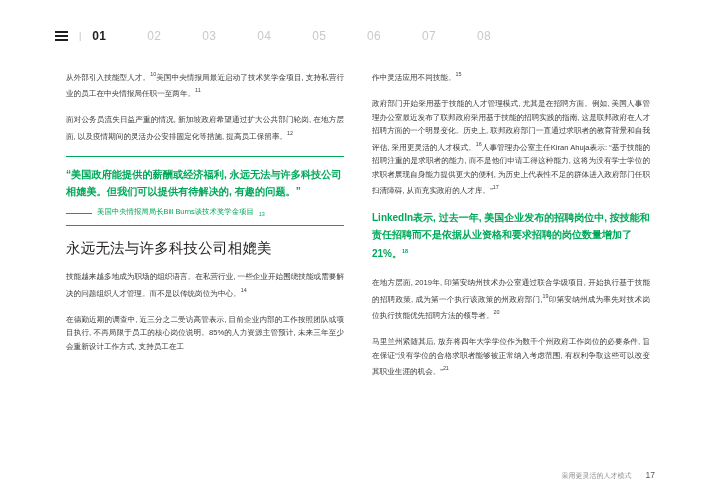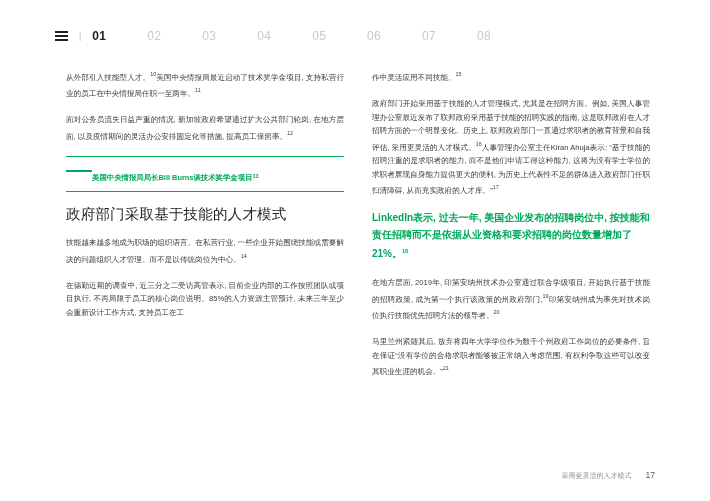--- a/index.html
+++ b/index.html
@@ -101,23 +101,24 @@
     font-size: 10.2px;
     line-height: 17px;
     font-weight: bold;
     margin: 0;
     text-align: left;
   }
   .attrib {
     margin: 7px 0 0 0;
     font-size: 7.4px;
     color: #00a859;
-    font-weight: bold;
-    display: flex;
-    align-items: flex-start;
+    font-weight: normal;
+    display: flex;
+    align-items: flex-end;
+    gap: 5px;
     text-align: left;
   }
   .attrib .dash {
     display: inline-block;
     width: 26px;
     height: 1.1px;
     background: #00a859;
     position: relative;
     top: -2.5px;
     flex: 0 0 auto;
@@ -187,28 +188,29 @@
 
   <div class="cols">
 
     <div class="col">
 
       <p><span>从外部引入技能型人才。</span><span class="sup">10</span><span>美国中央情报局最近启动了技术奖学金项目, 支持私营行业的员工在中央情报局任职一至两年。</span><span class="sup">11</span></p>
 
       <p><span>面对公务员流失日益严重的情况, 新加坡政府希望通过扩大公共部门轮岗, 在地方层面, 以及疫情期间的灵活办公安排固定化等措施, 提高员工保留率。</span><span class="sup">12</span></p>
 
       <div class="pullquote">
+        <p class="q">“美国政府能提供的薪酬或经济福利, 永远无法与许多科技公司相媲美。但我们可以提供有待解决的, 有趣的问题。”</p>
         <div class="attrib">
           <span class="dash"></span>
           <span>美国中央情报局局长Bill Burns谈技术奖学金项目</span>
             <span class="sup">13</span>
         </div>
       </div>
 
-      <h2 class="section">政府部门采取基于技能的人才模式</h2>
+      <h2 class="section">永远无法与许多科技公司相媲美</h2>
 
       <p><span>技能越来越多地成为职场的组织语言。在私营行业, 一些企业开始围绕技能或需要解决的问题组织人才管理。而不是以传统岗位为中心。</span><span class="sup">14</span></p>
 
       <p><span>在德勤近期的调查中, 近三分之二受访高管表示, 目前企业内部的工作按照团队或项目执行, 不再局限于员工的核心岗位说明。85%的人力资源主管预计, 未来三年至少会重新设计工作方式, 支持员工在工</span></p>
 
     </div>
 
     <div class="col">
 
       <p><span>作中灵活应用不同技能。</span><span class="sup">15</span></p>

